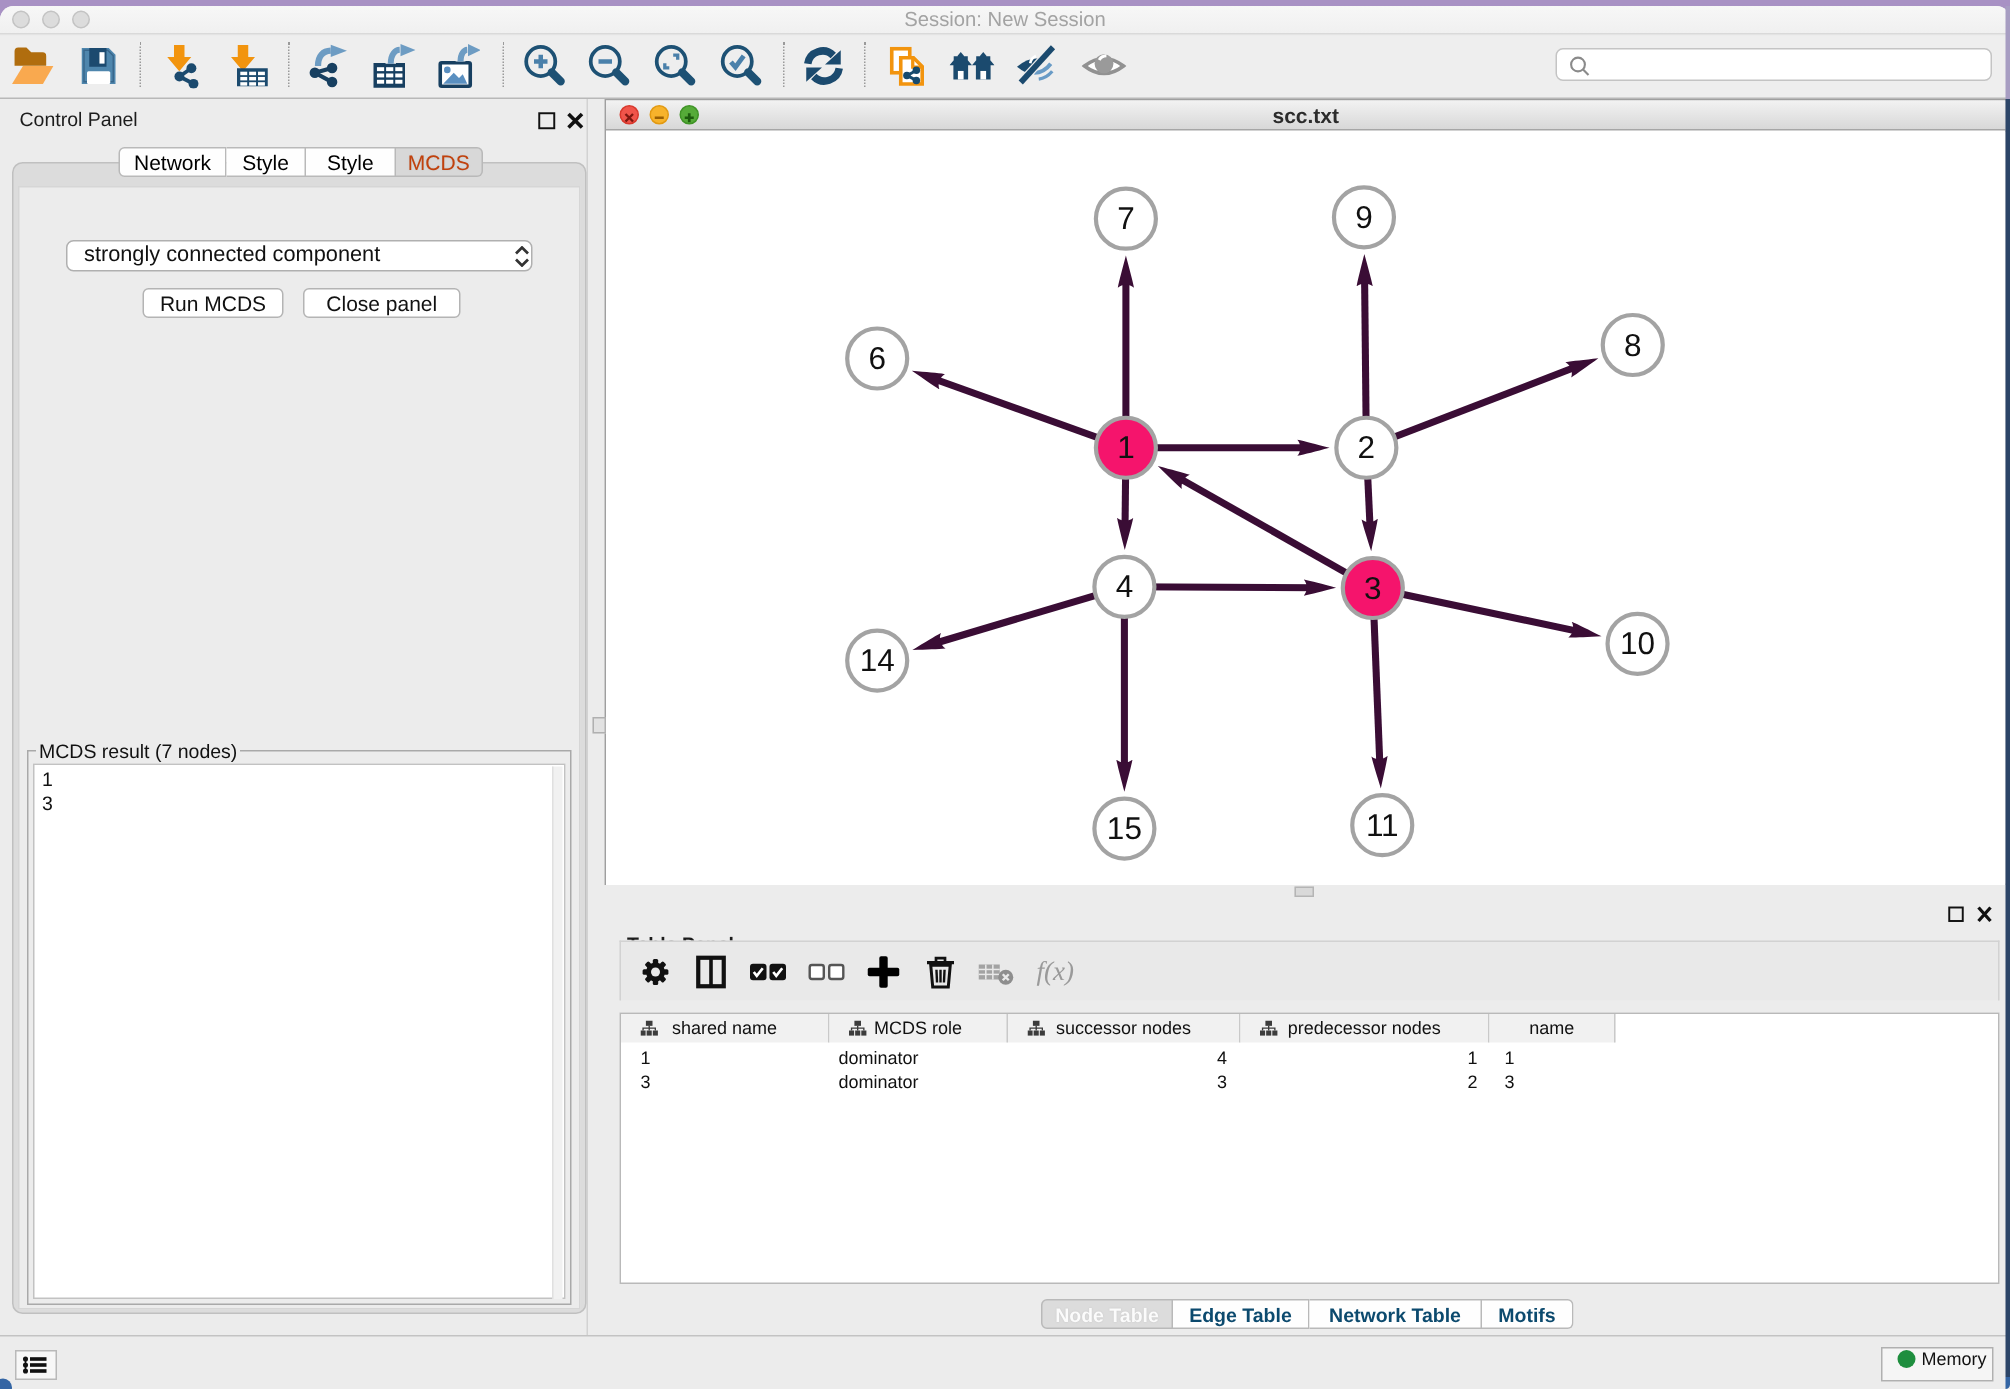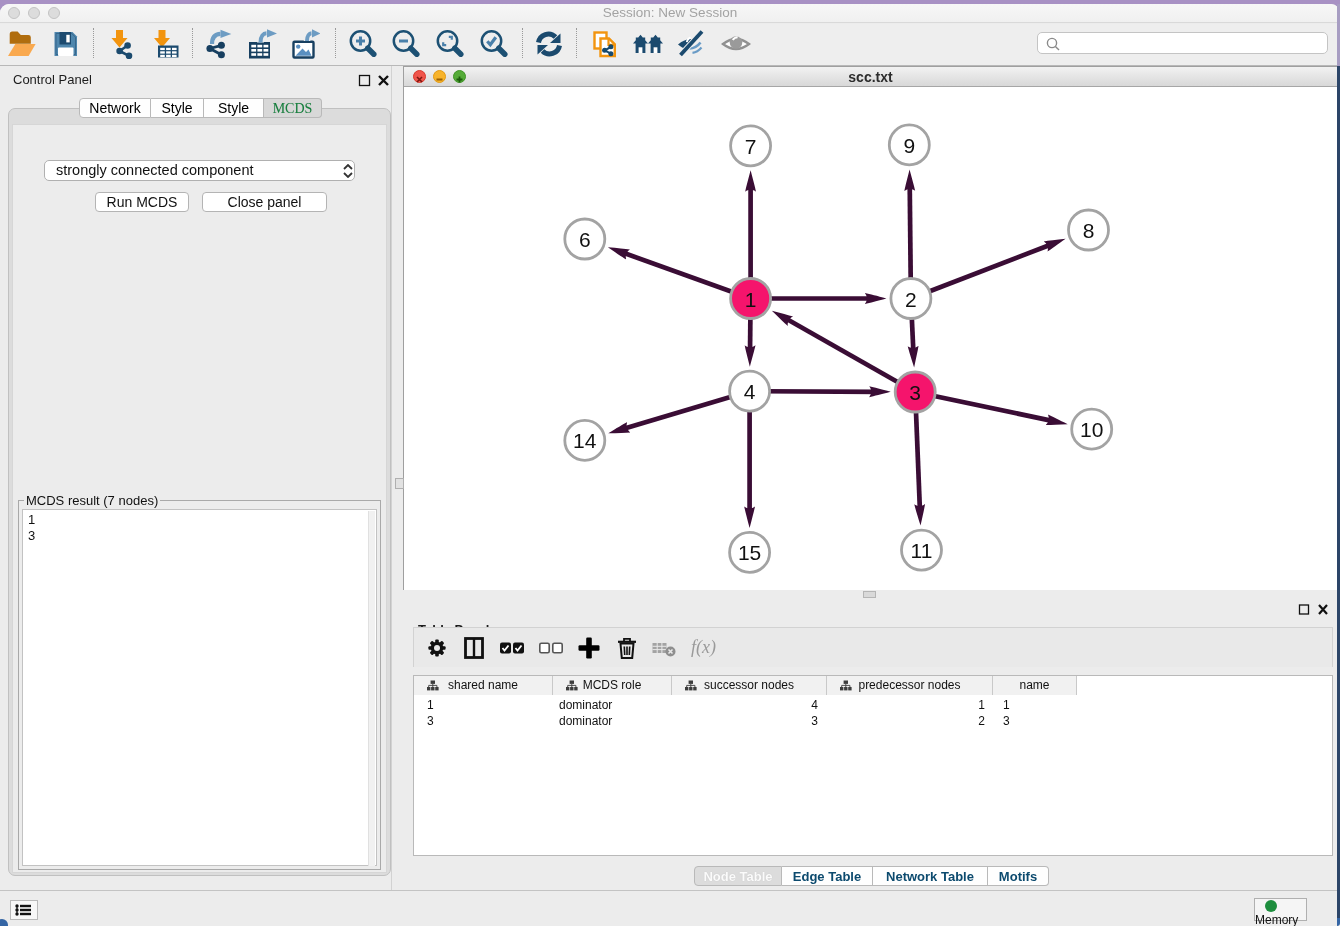--- a/index.html
+++ b/index.html
@@ -25,21 +25,21 @@
     background:#fff; border:1px solid #c4c4c4; border-radius:5px; }
   
   #mainarea { position:absolute; left:0; top:62px; width:1340px; height:824px; background:#ececec; }
   #leftpanel { position:absolute; left:0; top:0; width:392px; height:824px; border-right:1px solid #d2d2d2; }
   .panelhead { font-size:13px; color:#1c1c1c; }
   
   .tab { position:absolute; top:32px; z-index:5; height:20px; line-height:19px; text-align:center;
     background:#fefefe; border:1px solid #b9b9b9; border-left:none; font-size:14px; color:#000000; }
   .tab.first { border-left:1px solid #b9b9b9; border-radius:4px 0 0 4px; }
   .tab.last  { border-radius:0 4px 4px 0; }
-  .tab.gray  { background:#d8d8d8; color:#15803d; text-shadow:0 0 1px #bdbdbd;font-family:Liberation Serif, serif; }
+  .tab.gray  { background:#d8d8d8; color:#c2410c; text-shadow:0 0 1px #bdbdbd; }
   
   #cp-outer { position:absolute; left:8px; top:42px; width:383px; height:768px;
     background:#dcdcdc; border:1px solid #c0c0c0; border-radius:7px; }
   #cp-inner { position:absolute; left:3px; top:15px; width:375px; height:749px;
     background:#ececec; border:1px solid #d6d6d6; }
   .crit { position:absolute; left:31px; top:35px; width:311px; height:21px;
     font-size:14.5px; color:#111; line-height:19px;
     background:#fff; border:1px solid #b0b0b0; border-radius:5px; padding-left:11px; }
   .btn { position:absolute; height:20px; background:#fff; border:1px solid #b4b4b4; border-radius:4px;
     font-size:14px; color:#111; text-align:center; line-height:18px; }
@@ -68,21 +68,21 @@
   .th { position:absolute; top:0; height:19px; background:#f1f1f1; border-right:1px solid #c9c9c9;
     font-size:12px; color:#111; text-align:center; line-height:19px; }
   .cell { position:absolute; font-size:12px; color:#111; height:16px; line-height:16px; }
   .btab { position:absolute; top:269px; height:20px; line-height:19px; text-align:center;
     background:#fefefe; border:1px solid #b9b9b9; border-left:none; font-size:13px; font-weight:bold; color:#0c4a6e; }
   
   #statusbar { position:absolute; left:0; top:886px; width:1340px; height:36px;
     background:#ececec; border-top:1px solid #c3c3c3; }
   #listbtn { position:absolute; left:10px; top:9px; width:28px; height:20px;
     background:#f7f7f7; border:1px solid #b9b9b9; }
-  #membtn { position:absolute; left:1254px; top:7px; width:53px; height:23px;
+  #membtn { position:absolute; left:1254px; top:7px; width:75px; height:23px;
     background:#f5f5f5; border:1px solid #b0b0b0; font-size:12px; color:#111; }
 </style>
 </head>
 <body>
 <div id="stage">
 <div id="appwin">
   <div id="titlebar">
     <div class="tl" style="left:8px;"></div>
     <div class="tl" style="left:28px;"></div>
     <div class="tl" style="left:48px;"></div>
@@ -254,21 +254,21 @@
       <div class="tab" style="left:204px; width:60px;">Style</div>
       <div class="tab last gray" style="left:264px; width:58px;">MCDS</div>
       <div id="cp-outer">
         <div id="cp-inner">
           <div class="crit">strongly connected component</div>
           <svg class="abs" style="left:329px; top:39px;" width="12" height="14" viewBox="0 0 12 14">
             <path d="M2,5 L6,1 L10,5" fill="none" stroke="#333" stroke-width="1.8"></path>
             <path d="M2,9 L6,13 L10,9" fill="none" stroke="#333" stroke-width="1.8"></path>
           </svg>
           <div class="btn" style="left:82px; top:67px; width:94px;">Run MCDS</div>
-          <div class="btn" style="left:189px; top:67px; width:125px;">Close panel</div>
+          <div class="btn" style="left:189px; top:67px; width:105px;">Close panel</div>
         </div>
         <div id="mcdsbox">
           <div id="mcdslegend">MCDS result (7 nodes)</div>
           <div id="mcdswhite">1<br>3<div id="mcdsscroll"></div></div>
         </div>
       </div>
     </div>
     <div id="netwin">
       <div id="nettitle">
         <div class="mac" style="left:9px;  background:#f0544a; border:1px solid #d8382c;"><svg width="11" height="11" viewBox="0 0 11 11">

